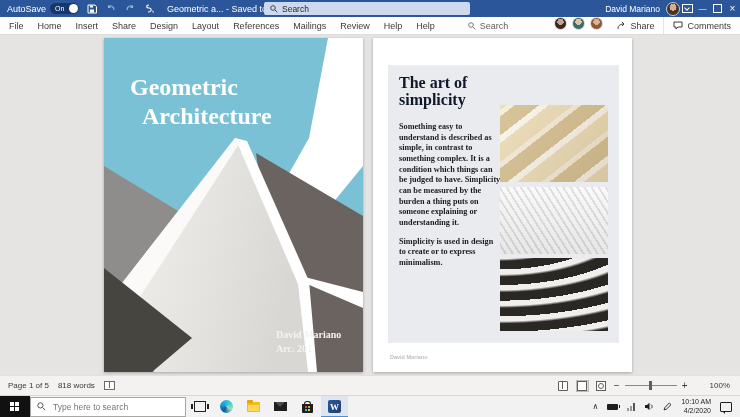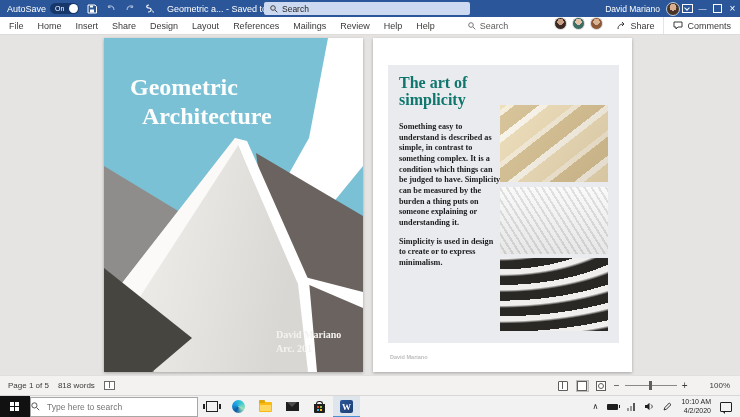--- a/index.html
+++ b/index.html
@@ -50,21 +50,21 @@
   
   .doc-area{position:absolute;left:0;top:35px;width:740px;height:340px;background:#e5e4e3;}
   .page{position:absolute;top:3px;height:334px;width:259px;background:#fff;
     box-shadow:0 1px 3px rgba(0,0,0,.28);font-weight:bold;}
   .page.cover{left:104px;}
   .page.article{left:373px;}
   .cover svg{display:block;}
 
   .art-box{position:absolute;left:15px;top:27px;width:231px;height:278px;background:#e9ebee;}
   .art-title{position:absolute;left:11px;top:9px;font-family:"Liberation Serif",serif;
-    font-size:16px;line-height:1.08;color:#0f766e;}
+    font-size:16px;line-height:1.08;color:#0f172a;}
   .art-text{position:absolute;left:11px;top:57px;width:103px;font-family:"Liberation Serif",serif;
     font-size:8.2px;line-height:1.3;color:#1b1b1d;}
   .art-text p{margin:0 0 8px 0;}
   .photos{position:absolute;left:112px;top:40px;width:108px;}
   .photo{width:108px;}
   .photo1{height:77px;margin-bottom:5px;background-color:#ead9b5;
     background-image:linear-gradient(125deg,rgba(255,255,255,0) 0%,rgba(110,80,35,.18) 100%),
     repeating-linear-gradient(-38deg,#eedfbd 0 15px,#fbf8ef 15px 21px,#d9c59b 21px 36px,#f6efdd 36px 41px);}
   .photo2{height:67px;margin-bottom:4px;
     background-image:linear-gradient(rgba(255,255,255,.25),rgba(180,180,180,.25)),
@@ -93,22 +93,22 @@
   .zthumb{position:absolute;left:24px;top:-4px;width:3px;height:9px;background:#605e5c;}
   .zpm{font-size:10px;color:#3b3a39;line-height:1;}
   .zlevel{margin-left:17px;}
 
   
   .taskbar{position:absolute;left:0;top:395px;width:740px;height:22px;background:#f3f2f2;
     border-top:1px solid #d8d7d6;display:flex;align-items:center;box-sizing:border-box;}
   .start{width:30px;height:22px;background:#111;display:flex;align-items:center;justify-content:center;}
   .winlogo{width:10px;height:10px;display:grid;grid-template-columns:4px 4px;grid-template-rows:4px 4px;gap:1px;}
   .winlogo span{background:#fff;}
-  .tb-searchbox{width:168px;height:20px;background:#fff;border:1px solid #a8a7a6;display:flex;
-    align-items:center;gap:5px;box-sizing:border-box;}
+  .tb-searchbox{width:156px;height:20px;background:#fff;border:1px solid #a8a7a6;display:flex;
+    align-items:center;gap:5px;padding-left:6px;box-sizing:border-box;}
   .tb-searchbox input{border:0;outline:0;font-size:8.5px;color:#5f5f5f;width:120px;
     font-family:"Liberation Sans",sans-serif;background:transparent;}
   .tkicon{width:27px;height:22px;display:flex;align-items:center;justify-content:center;position:relative;}
   .tkicon.active{background:#dfe5ec;box-shadow:inset 0 -2px 0 #4a90d9;}
   .taskview{width:10px;height:9px;border:1px solid #222;position:relative;background:transparent;}
   .taskview::before,.taskview::after{content:"";position:absolute;top:2px;width:2px;height:5px;background:#222;}
   .taskview::before{left:-4px;} .taskview::after{right:-4px;}
   .edge{width:13px;height:13px;border-radius:50%;
     background:conic-gradient(from 210deg,#0c59a4,#1b9de2,#37c6d0,#9ae0b8,#0c59a4);}
   .folder{width:13px;height:10px;background:#f8b911;border-radius:1px;position:relative;}

